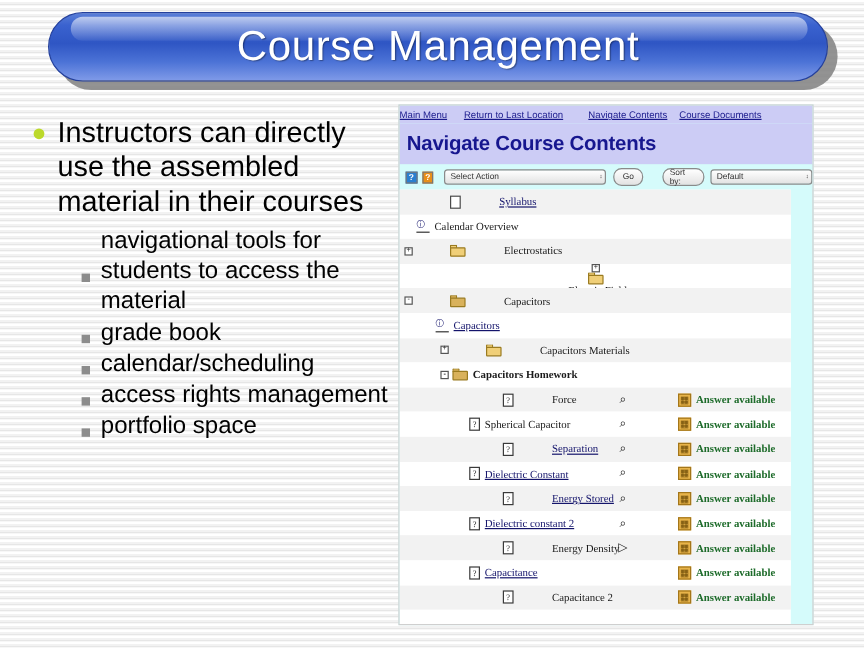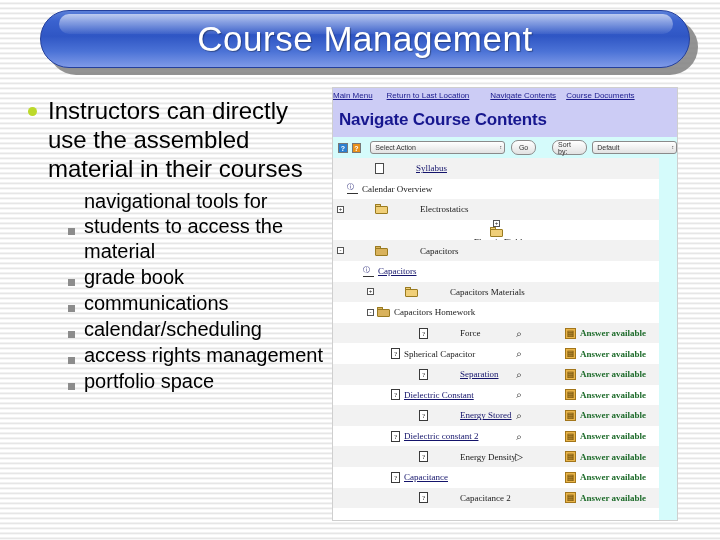--- a/index.html
+++ b/index.html
@@ -205,24 +205,20 @@
       <div class="lvl2">
         <div class="sqbullet"></div>
         <div class="txt">navigational tools for students to access the material</div>
       </div>
       <div class="lvl2">
         <div class="sqbullet"></div>
         <div class="txt">grade book</div>
       </div>
       <div class="lvl2">
         <div class="sqbullet"></div>
-        <div class="txt">communications</div>
-      </div>
-      <div class="lvl2">
-        <div class="sqbullet"></div>
         <div class="txt">calendar/scheduling</div>
       </div>
       <div class="lvl2">
         <div class="sqbullet"></div>
         <div class="txt">access rights management</div>
       </div>
       <div class="lvl2">
         <div class="sqbullet"></div>
         <div class="txt">portfolio space</div>
       </div>
@@ -298,21 +294,21 @@
           <span class="lbl link">Capacitors</span>
         </div>
         <div class="row odd" style="padding-left: 34px;">
           <div class="exp">+</div>
           <div class="folder">
             <i class="tab"></i>
             <i></i>
           </div>
           <span class="lbl">Capacitors Materials</span>
         </div>
-        <div class="row even" style="padding-left: 34px;">
+        <div class="row even" style="padding-left: 34px; font-weight: bold;">
           <div class="exp">-</div>
           <div class="folder open">
             <i class="tab"></i>
             <i></i>
           </div>
           <span class="lbl">Capacitors Homework</span>
         </div>
         <div class="row odd" style="padding-left: 48px;">
           <div class="exp none"></div>
           <div class="qicon">?</div>

